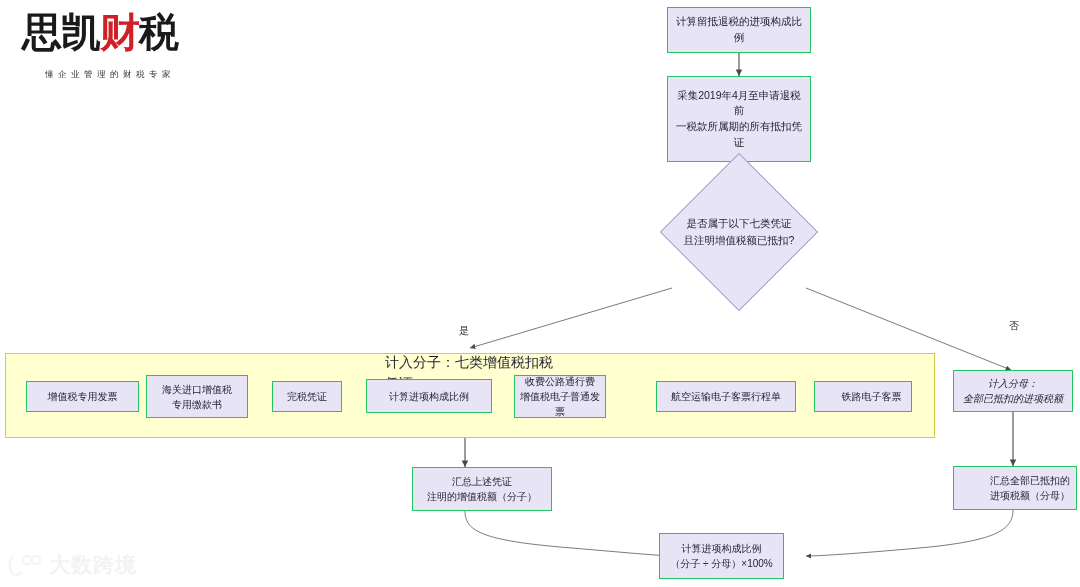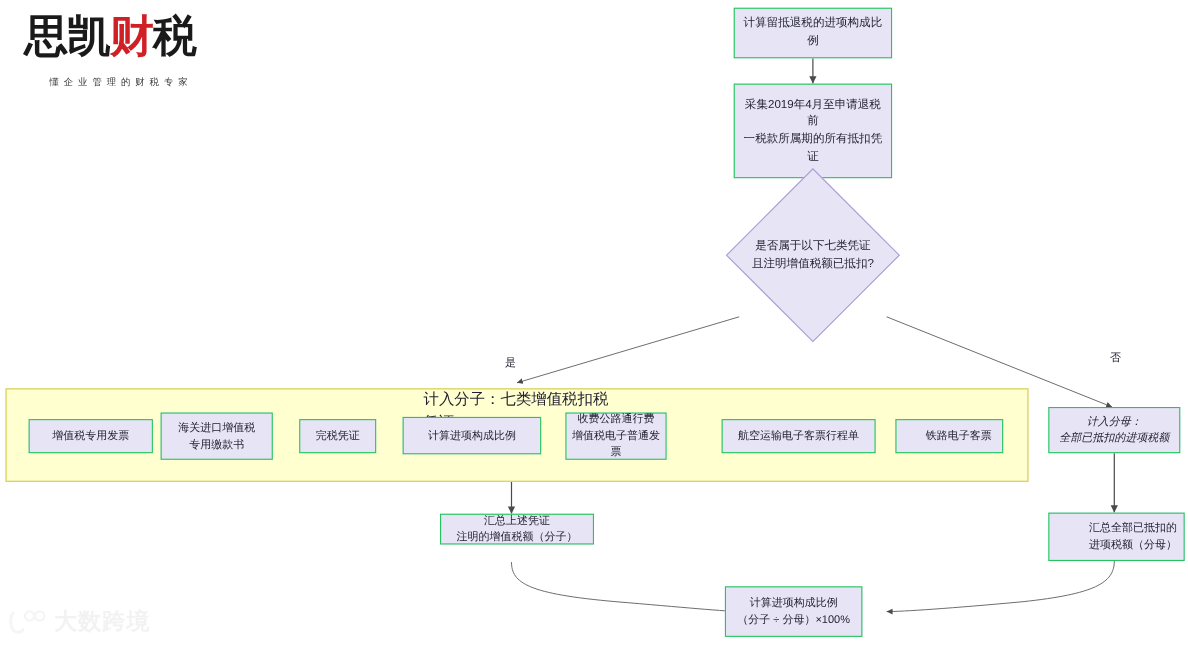--- a/index.html
+++ b/index.html
@@ -190,21 +190,21 @@
   <div class="node sm" style="left:272px; top:381px; width:70px;  height:31px;">完税凭证</div>
   <div class="node sm" style="left:366px; top:379px; width:126px; height:34px;">计算进项构成比例</div>
   <div class="node sm" style="left:514px; top:375px; width:92px; height:43px;">收费公路通行费
 增值税电子普通发票</div>
   <div class="node sm" style="left:656px; top:381px; width:140px; height:31px;">航空运输电子客票行程单</div>
   <div class="node sm" style="left:814px; top:381px; width:98px;  height:31px;padding-left:21px;">铁路电子客票</div>
 
   <div class="node sm" style="left:953px; top:370px; width:120px; height:42px;font-style:italic;">计入分母：
 全部已抵扣的进项税额</div>
 
-  <div class="node sm" style="left:400px; top:467px; width:140px; height:28px;">汇总上述凭证
+  <div class="node sm" style="left:412px; top:467px; width:140px; height:44px;">汇总上述凭证
 注明的增值税额（分子）</div>
   <div class="node sm" style="left:953px; top:466px; width:124px; height:44px;padding-left:34px;">汇总全部已抵扣的
 进项税额（分母）</div>
 
   <div class="node sm" style="left:659px; top:533px; width:125px; height:46px;">计算进项构成比例
 （分子 ÷ 分母）×100%</div>
 
   <div class="watermark">
     <div class="wm-mark">
       <svg width="34" height="24" viewBox="0 0 34 24">

